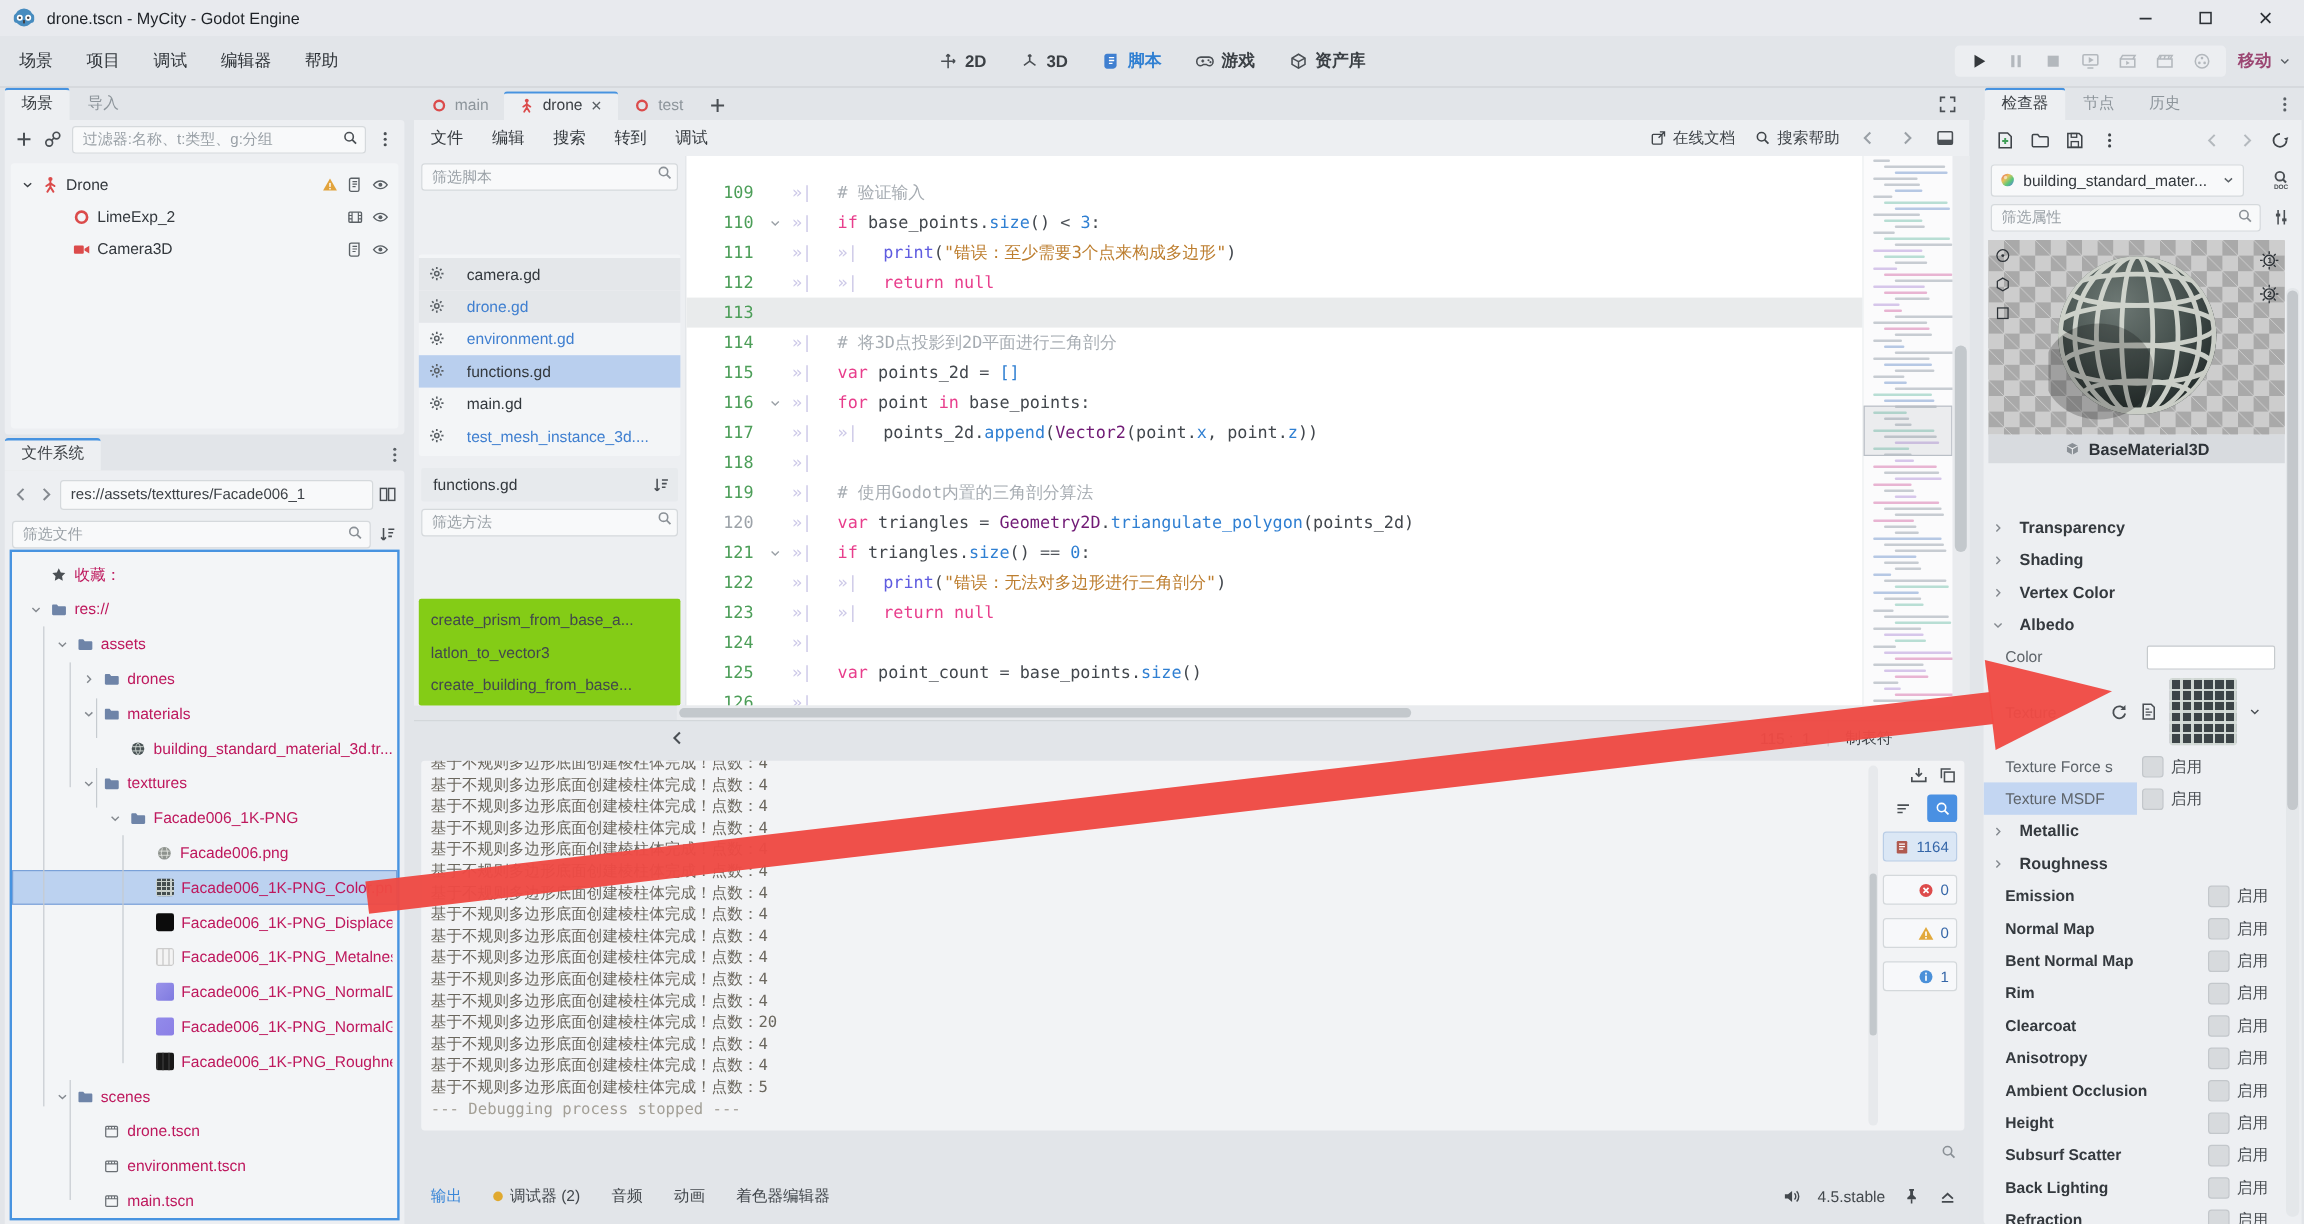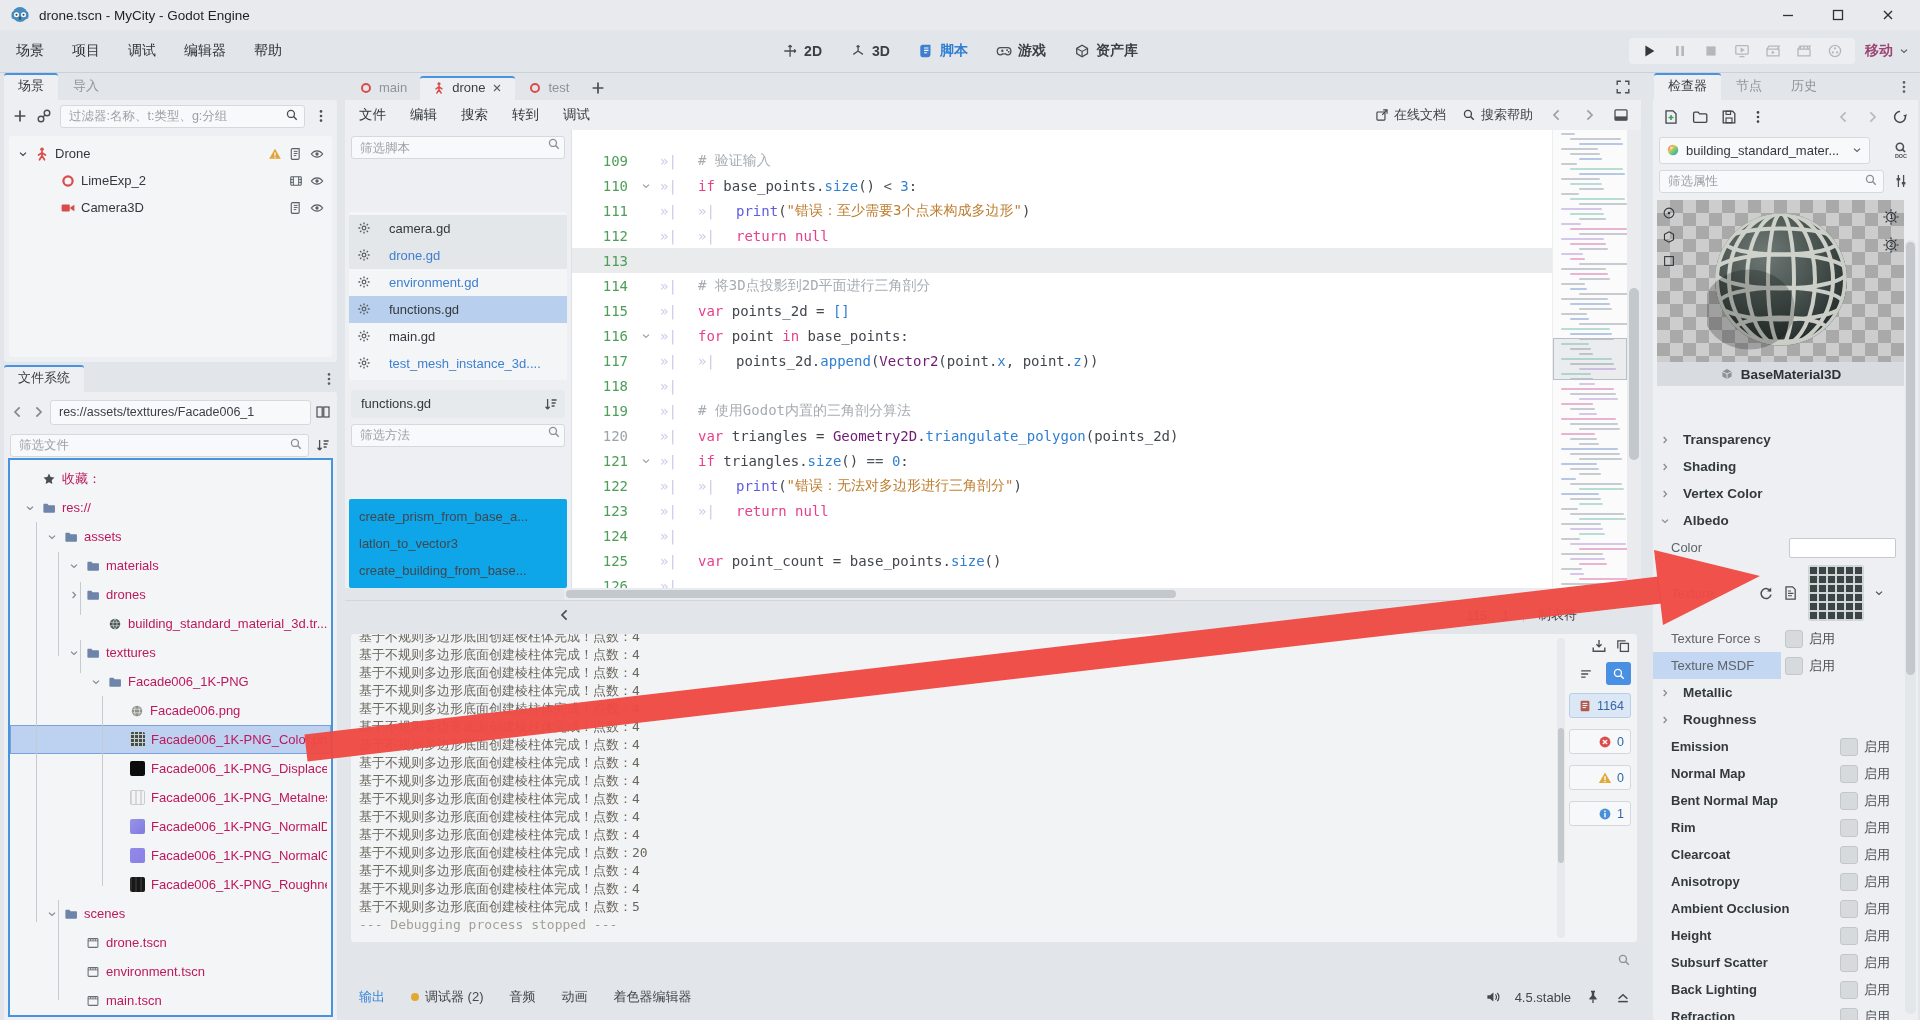--- a/index.html
+++ b/index.html
@@ -84,21 +84,21 @@
   .scriptside{width:218px;flex:none;background:#edeff2;display:flex;flex-direction:column;padding:4px 4px 0}
   .sidefilter{padding:2px 2px 4px}
   .scriptlist{background:#f3f5f7;border-radius:2px;padding:3px 0;margin-bottom:8px}
   .scriptitem{height:27px;display:flex;align-items:center;gap:18px;padding:0 8px;font-size:13px;color:#33383d}
   .scriptitem .ico{color:#5a6065}
   .scriptitem.open{background:#e4e7ea}
   .scriptitem.mod{color:#3f7fd0}
   .scriptitem.sel{background:#b9cfee}
   .curscript{height:28px;display:flex;align-items:center;background:#e7eaed;border-radius:2px;margin:2px 2px 4px;padding:0 6px 0 10px;font-size:13px;color:#33383d}
   .curscript .sortbtn{margin-left:auto;color:#4a4f54}
-  .methodlist{background:#0ea5e9;border-radius:2px;padding:4px 0;flex:1}
+  .methodlist{background:#84cc16;border-radius:2px;padding:4px 0;flex:1}
   .methoditem{height:27px;display:flex;align-items:center;padding:0 10px;font-size:13px;color:#42474d;white-space:nowrap;overflow:hidden}
   .codearea{position:relative;flex:1;background:#fff;overflow:hidden;border-left:1px solid #dfe2e5}
   #codelines{position:absolute;top:0;left:0;right:88px;bottom:0;padding-top:18px;overflow:hidden}
   .cl{height:25px;display:flex;align-items:center;font-family:"DejaVu Sans Mono","Liberation Mono",monospace;font-size:14px;white-space:pre}
   .cl.cur{background:#e9ebec}
   .cl .no{width:56px;flex:none;text-align:right;padding-right:12px}
   .no.safe{color:#4c9e58}.no.unsafe{color:#9da3a9}
   .cl .fold{width:20px;flex:none;color:#9aa0a6;display:flex;align-items:center}
   .ind{display:inline-block;width:38px;flex:none;color:#cdc9e8}
   .tk-kw{color:#e83e8c}.tk-gfn{color:#5f5ce0}.tk-fn{color:#2f7fd2}.tk-cls{color:#701a75}
@@ -537,43 +537,43 @@
                 <svg viewBox="0 0 16 16" fill="none" xmlns="http://www.w3.org/2000/svg">
                   <path d="M1.6 4.2c0-.6.5-1.1 1.1-1.1h3.4l1.5 1.8h6.1c.6 0 1.1.5 1.1 1.1v6.2c0 .6-.5 1.1-1.1 1.1H2.7c-.6 0-1.1-.5-1.1-1.1z" fill="#6e84a8"></path>
                 </svg>
               </span>
               <span class="lbl">assets</span>
             </div>
             <div class="fsrow">
               <span style="width:52px;flex:none"></span>
               <span class="ico s12 exp">
                 <svg viewBox="0 0 16 16" fill="none" xmlns="http://www.w3.org/2000/svg">
-                  <path d="M4 6.2l4 3.8 4-3.8" stroke="currentColor" stroke-width="1.6"></path>
+                  <path d="M6.2 4l3.8 4-3.8 4" stroke="currentColor" stroke-width="1.6"></path>
                 </svg>
               </span>
               <span class="ico s14">
                 <svg viewBox="0 0 16 16" fill="none" xmlns="http://www.w3.org/2000/svg">
                   <path d="M1.6 4.2c0-.6.5-1.1 1.1-1.1h3.4l1.5 1.8h6.1c.6 0 1.1.5 1.1 1.1v6.2c0 .6-.5 1.1-1.1 1.1H2.7c-.6 0-1.1-.5-1.1-1.1z" fill="#6e84a8"></path>
                 </svg>
               </span>
-              <span class="lbl">materials</span>
+              <span class="lbl">drones</span>
             </div>
             <div class="fsrow">
               <span style="width:52px;flex:none"></span>
               <span class="ico s12 exp">
                 <svg viewBox="0 0 16 16" fill="none" xmlns="http://www.w3.org/2000/svg">
-                  <path d="M6.2 4l3.8 4-3.8 4" stroke="currentColor" stroke-width="1.6"></path>
+                  <path d="M4 6.2l4 3.8 4-3.8" stroke="currentColor" stroke-width="1.6"></path>
                 </svg>
               </span>
               <span class="ico s14">
                 <svg viewBox="0 0 16 16" fill="none" xmlns="http://www.w3.org/2000/svg">
                   <path d="M1.6 4.2c0-.6.5-1.1 1.1-1.1h3.4l1.5 1.8h6.1c.6 0 1.1.5 1.1 1.1v6.2c0 .6-.5 1.1-1.1 1.1H2.7c-.6 0-1.1-.5-1.1-1.1z" fill="#6e84a8"></path>
                 </svg>
               </span>
-              <span class="lbl">drones</span>
+              <span class="lbl">materials</span>
             </div>
             <div class="fsrow">
               <span style="width:74px;flex:none"></span>
               <span style="width:12px;flex:none"></span>
               <span class="ico s14">
                 <svg viewBox="0 0 16 16" fill="none" xmlns="http://www.w3.org/2000/svg">
                   <circle cx="8" cy="8" r="6" fill="#4a5456"></circle>
                   <path d="M2.6 6h10.8M2.6 10h10.8M8 2a9 9 0 0 1 0 12M8 2a9 9 0 0 0 0 12" stroke="#cfd6d2" stroke-width=".9"></path>
                 </svg>
               </span>

